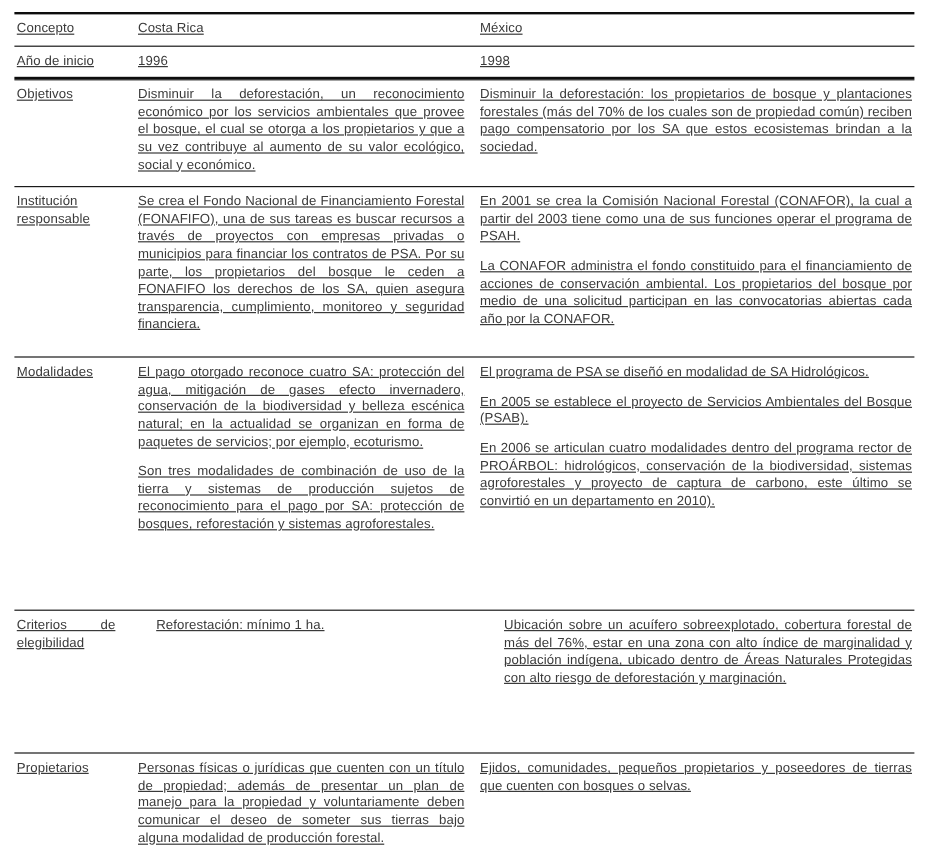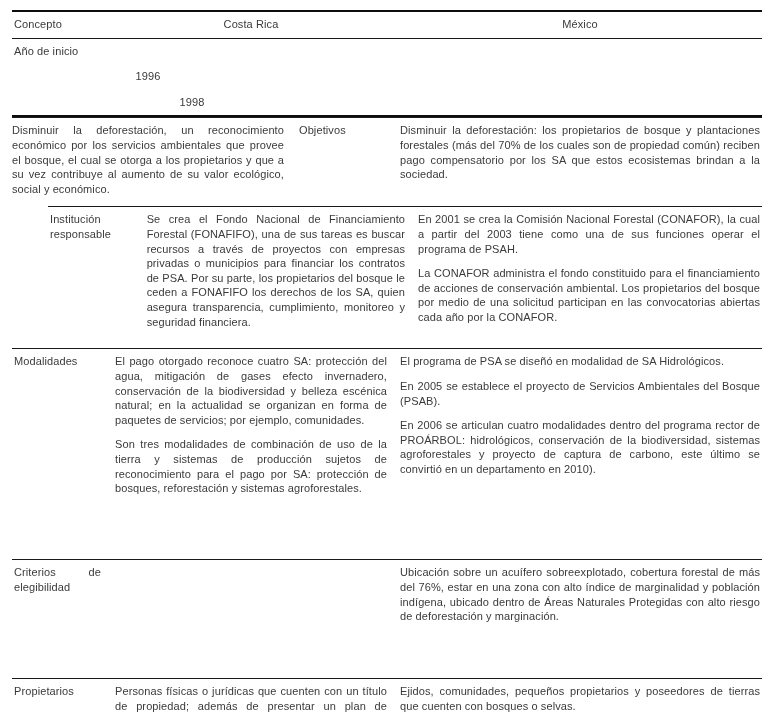--- a/index.html
+++ b/index.html
@@ -12,36 +12,36 @@
     height: 712px;
     font-family: "Liberation Sans", sans-serif;
     color: #3a3a3a;
     -webkit-font-smoothing: antialiased;
   }
   .page {
     box-sizing: border-box;
     width: 774px;
     height: 712px;
     padding: 10px 11px 0 12px;
+    text-decoration: underline;
   }
   .table {
     width: 750px;
     border-top: 2.5px solid #0d0d0d;
     border-bottom: 2.5px solid #0d0d0d;
   }
   .row {
     display: flex;
     box-sizing: border-box;
   }
   .row + .row {
     border-top: 1px solid #1a1a1a;
   }
   .row.thick-bottom {
     border-bottom: 2.5px solid #0d0d0d;
-    flex-direction: column;
   }
   .cell {
     box-sizing: border-box;
     font-size: 11px;
     font-weight: 300;
     line-height: 14.6px;
     letter-spacing: 0.1px;
     padding: 5px 0 6px 0;
   }
   .col-concept {
@@ -54,35 +54,35 @@
     width: 285px;
     padding-right: 13px;
     text-align: justify;
   }
   .col-mx {
     width: 362px;
     padding-right: 2px;
     text-align: justify;
   }
   .center {
-    text-align: center;
+    text-align: left;
   }
   .cell p {
     margin: 0 0 10px 0;
   }
   .cell p:last-child {
     margin-bottom: 0;
   }
   
   .r-header      { min-height: 23px; }
   .r-year        { min-height: 22px; }
   .r-objetivos   { min-height: 89px; }
-  .r-institucion { min-height: 142px; margin-left: 36px; }
+  .r-institucion { min-height: 142px; }
   .r-modalidades { min-height: 211px; }
-  .r-criterios   { min-height: 119px; }
+  .r-criterios   { min-height: 119px; gap: 20px; }
   .r-propietarios{ min-height: 84px; }
 </style>
 </head>
 <body>
 
 <div class="page">
   <div class="table">
 
     <div class="row r-header">
       <div class="cell col-concept">Concepto</div>
@@ -90,56 +90,57 @@
       <div class="cell col-mx center">México</div>
     </div>
 
     <div class="row r-year thick-bottom">
       <div class="cell col-concept">Año de inicio</div>
       <div class="cell col-cr center">1996</div>
       <div class="cell col-mx center">1998</div>
     </div>
 
     <div class="row r-objetivos">
+      <div class="cell col-concept">Objetivos</div>
       <div class="cell col-cr">
         <p>Disminuir la deforestación, un reconocimiento económico por los servicios ambientales que provee el bosque, el cual se otorga a los propietarios y que a su vez contribuye al aumento de su valor ecológico, social y económico.</p>
       </div>
-      <div class="cell col-concept">Objetivos</div>
       <div class="cell col-mx">
         <p>Disminuir la deforestación: los propietarios de bosque y plantaciones forestales (más del 70% de los cuales son de propiedad común) reciben pago compensatorio por los SA que estos ecosistemas brindan a la sociedad.</p>
       </div>
     </div>
 
     <div class="row r-institucion">
       <div class="cell col-concept">Institución responsable</div>
       <div class="cell col-cr">
         <p>Se crea el Fondo Nacional de Financiamiento Forestal (FONAFIFO), una de sus tareas es buscar recursos a través de proyectos con empresas privadas o municipios para financiar los contratos de PSA. Por su parte, los propietarios del bosque le ceden a FONAFIFO los derechos de los SA, quien asegura transparencia, cumplimiento, monitoreo y seguridad financiera.</p>
       </div>
       <div class="cell col-mx">
         <p>En 2001 se crea la Comisión Nacional Forestal (CONAFOR), la cual a partir del 2003 tiene como una de sus funciones operar el programa de PSAH.</p>
         <p>La CONAFOR administra el fondo constituido para el financiamiento de acciones de conservación ambiental. Los propietarios del bosque por medio de una solicitud participan en las convocatorias abiertas cada año por la CONAFOR.</p>
       </div>
     </div>
 
     <div class="row r-modalidades">
       <div class="cell col-concept">Modalidades</div>
       <div class="cell col-cr">
-        <p>El pago otorgado reconoce cuatro SA: protección del agua, mitigación de gases efecto invernadero, conservación de la biodiversidad y belleza escénica natural; en la actualidad se organizan en forma de paquetes de servicios; por ejemplo, comunidades.</p>
+        <p>El pago otorgado reconoce cuatro SA: protección del agua, mitigación de gases efecto invernadero, conservación de la biodiversidad y belleza escénica natural; en la actualidad se organizan en forma de paquetes de servicios; por ejemplo, ecoturismo.</p>
         <p>Son tres modalidades de combinación de uso de la tierra y sistemas de producción sujetos de reconocimiento para el pago por SA: protección de bosques, reforestación y sistemas agroforestales.</p>
       </div>
       <div class="cell col-mx">
         <p>El programa de PSA se diseñó en modalidad de SA Hidrológicos.</p>
         <p>En 2005 se establece el proyecto de Servicios Ambientales del Bosque (PSAB).</p>
         <p>En 2006 se articulan cuatro modalidades dentro del programa rector de PROÁRBOL: hidrológicos, conservación de la biodiversidad, sistemas agroforestales y proyecto de captura de carbono, este último se convirtió en un departamento en 2010).</p>
       </div>
     </div>
 
     <div class="row r-criterios">
       <div class="cell col-concept">Criterios de elegibilidad</div>
       <div class="cell col-cr">
+        <p>Reforestación: mínimo 1 ha.</p>
       </div>
       <div class="cell col-mx">
         <p>Ubicación sobre un acuífero sobreexplotado, cobertura forestal de más del 76%, estar en una zona con alto índice de marginalidad y población indígena, ubicado dentro de Áreas Naturales Protegidas con alto riesgo de deforestación y marginación.</p>
       </div>
     </div>
 
     <div class="row r-propietarios">
       <div class="cell col-concept">Propietarios</div>
       <div class="cell col-cr">
         <p>Personas físicas o jurídicas que cuenten con un título de propiedad; además de presentar un plan de manejo para la propiedad y voluntariamente deben comunicar el deseo de someter sus tierras bajo alguna modalidad de producción forestal.</p>

